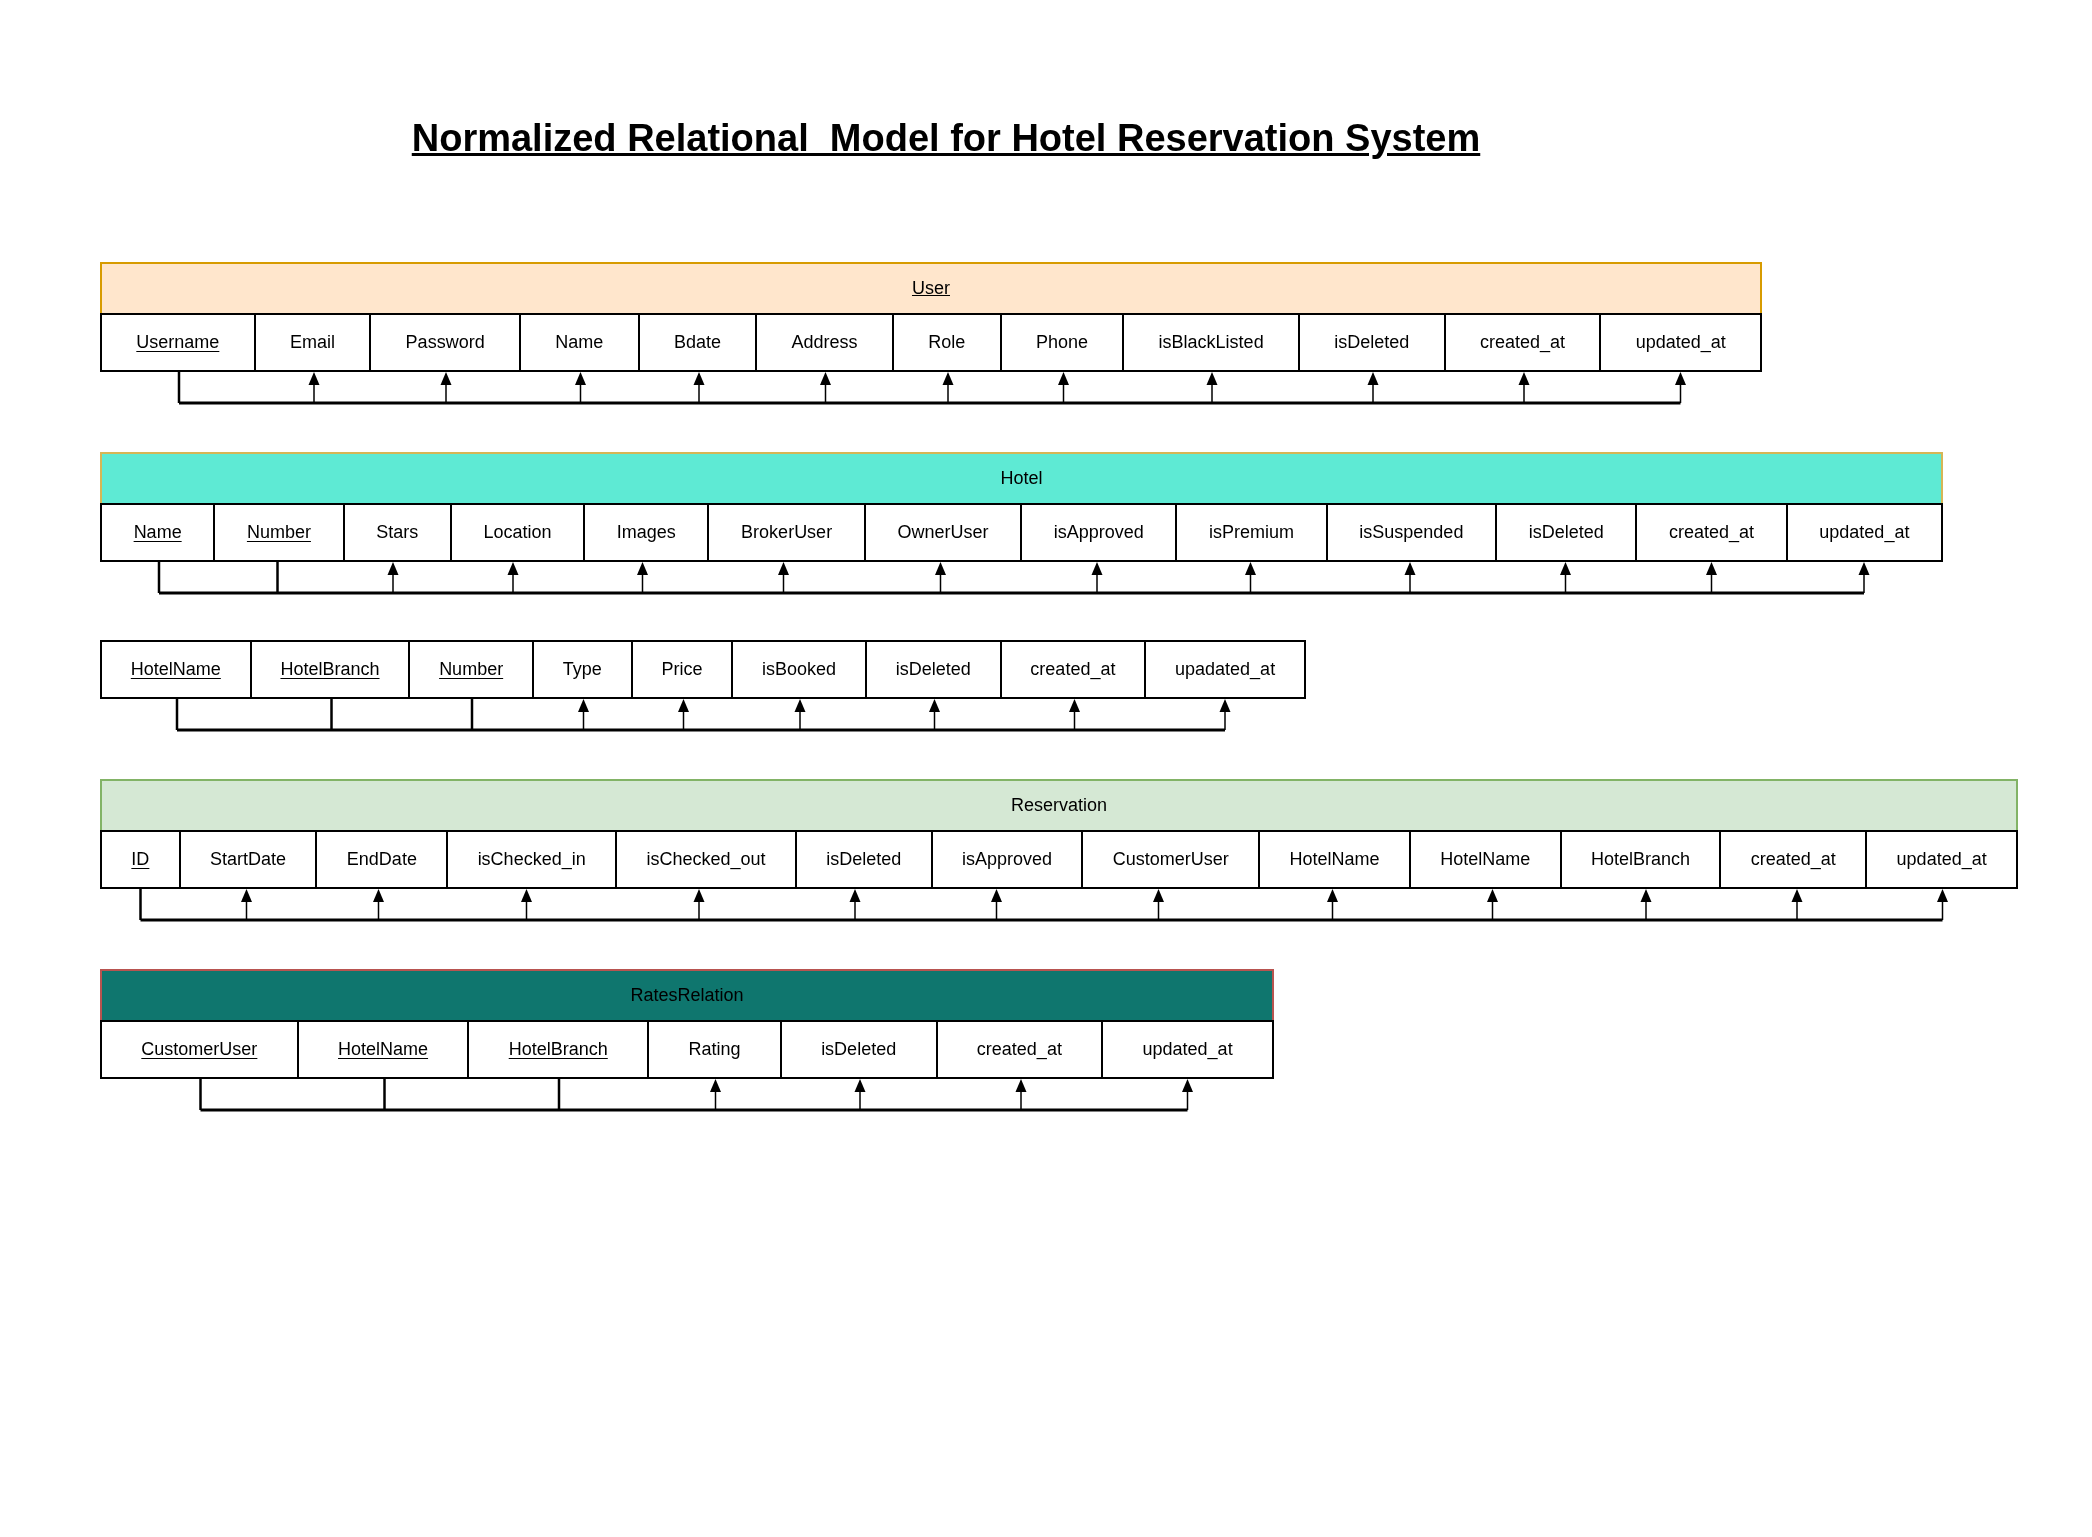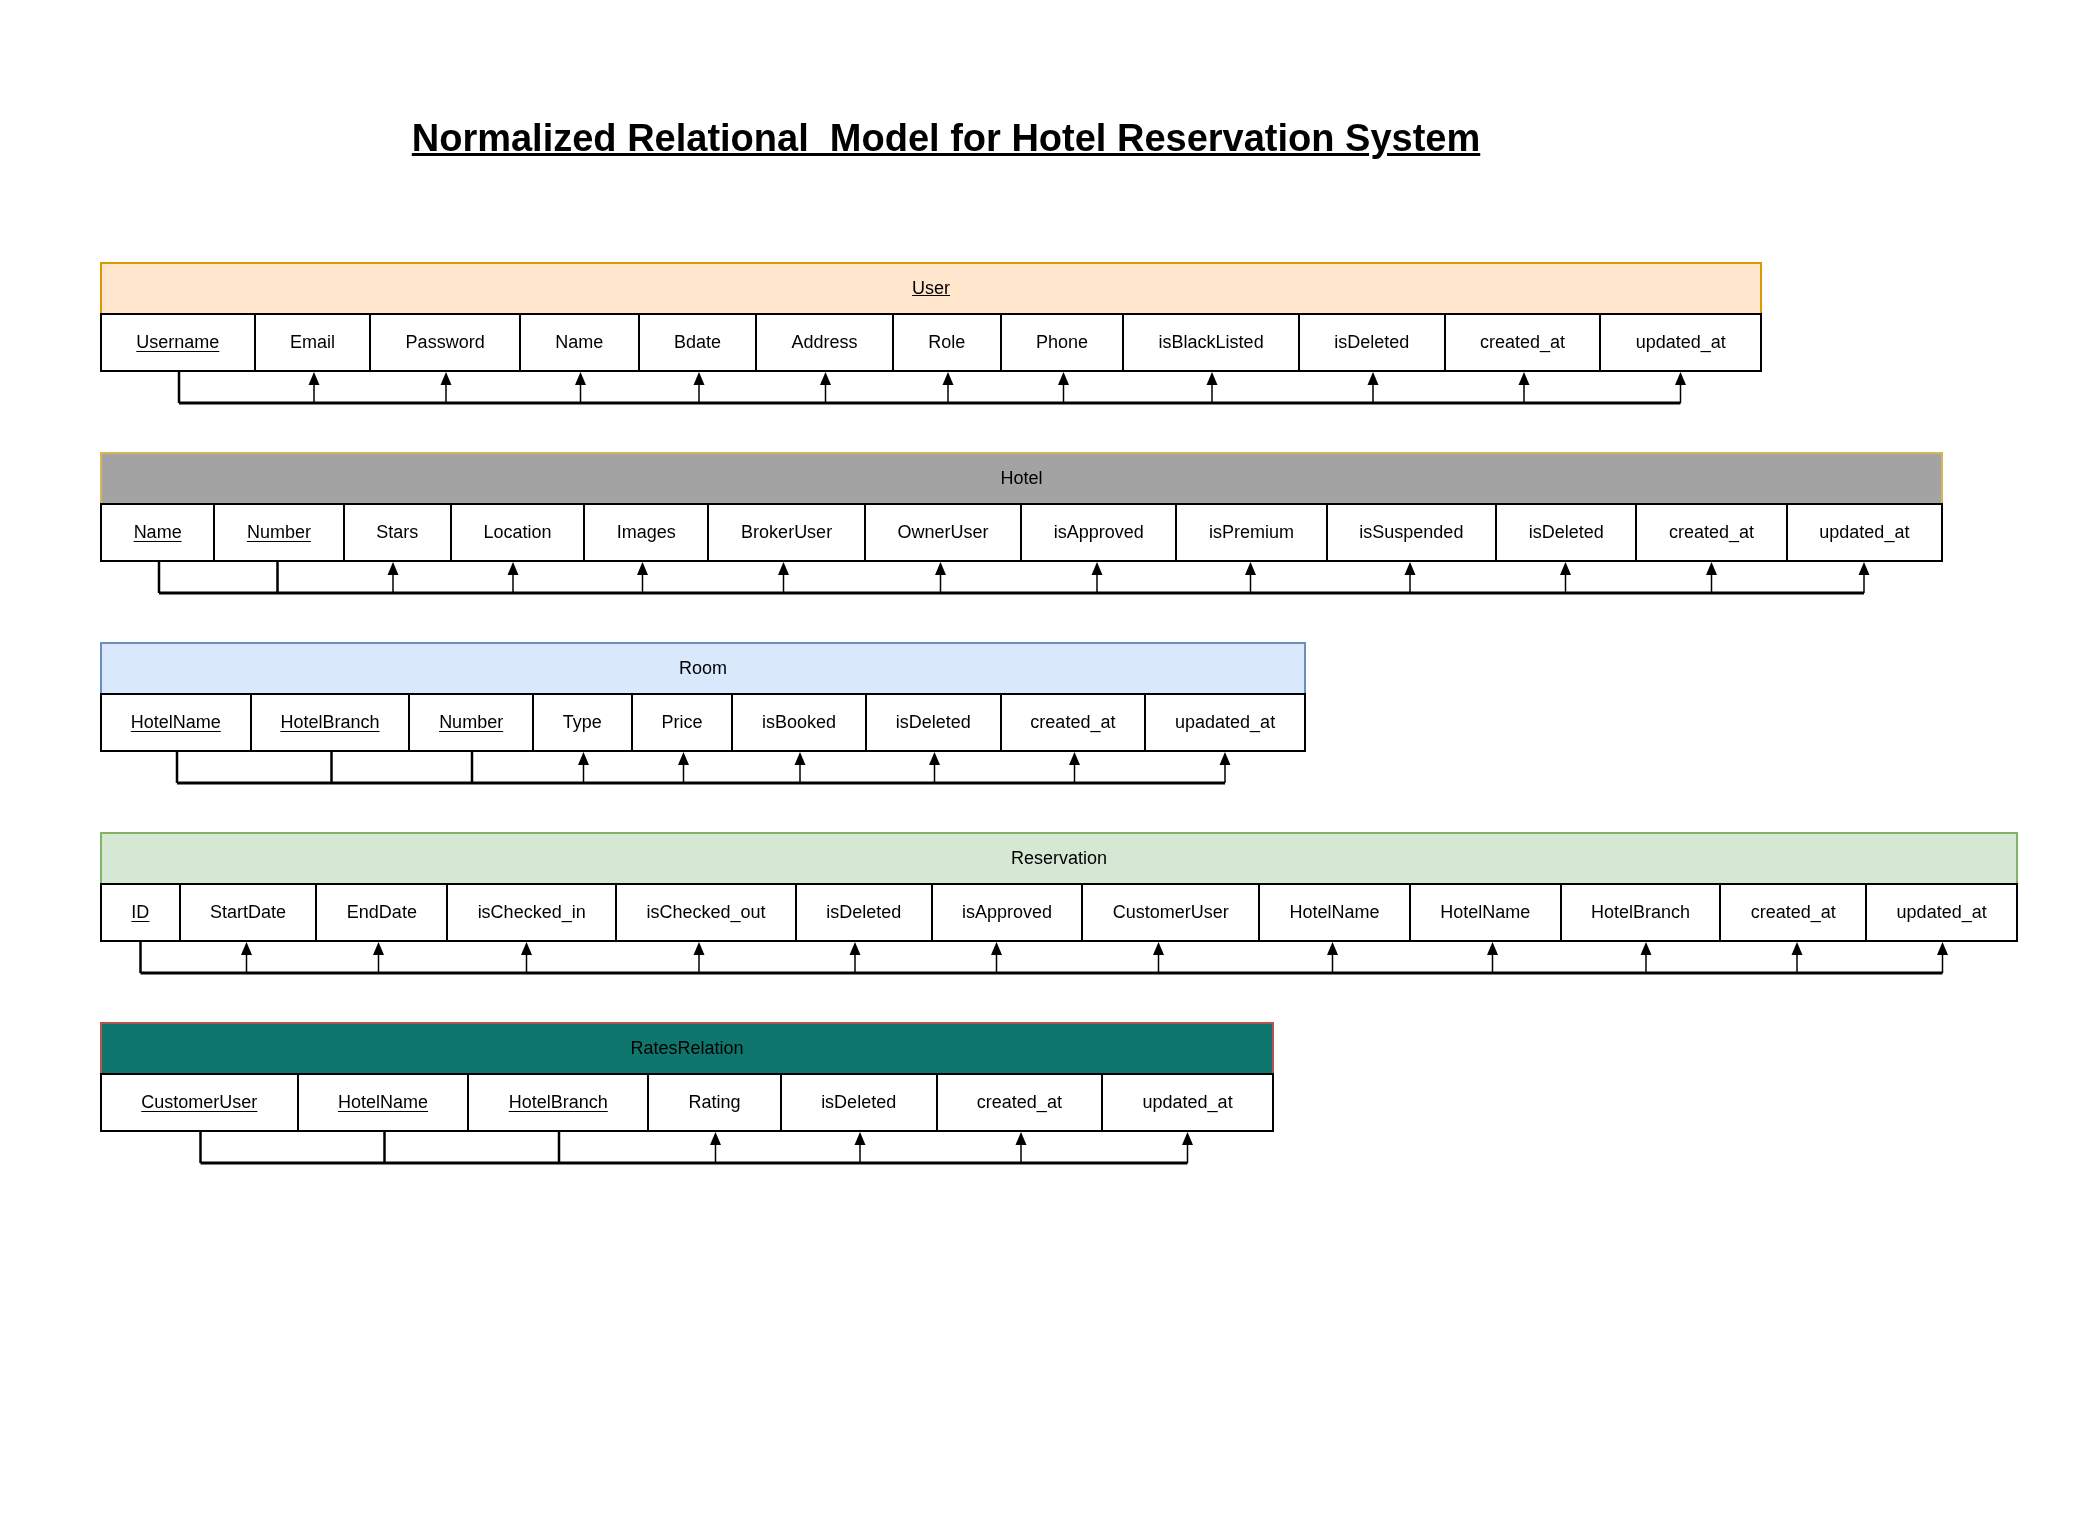--- a/index.html
+++ b/index.html
@@ -82,21 +82,21 @@
           <polygon points="1112,0 1106.5,13 1117.5,13" fill="#000000"></polygon>
           <path d="M1273 31 V12" stroke="#000000" stroke-width="1.5" fill="none"></path>
           <polygon points="1273,0 1267.5,13 1278.5,13" fill="#000000"></polygon>
           <path d="M1424 31 V12" stroke="#000000" stroke-width="1.5" fill="none"></path>
           <polygon points="1424,0 1418.5,13 1429.5,13" fill="#000000"></polygon>
           <path d="M1580.5 31 V12" stroke="#000000" stroke-width="1.5" fill="none"></path>
           <polygon points="1580.5,0 1575,13 1586,13" fill="#000000"></polygon>
         </svg>
   </div>
       <div class="table t-hotel">
-    <div class="thead" style="background: #a3a3a3; border-color: rgb(214, 182, 86);">
+    <div class="thead" style="background: #5eead4; border-color: rgb(214, 182, 86);">
       <span class="tname">Hotel</span>
     </div>
     <div class="trow">
           <div class="cell key">Name</div>
           <div class="cell key">Number</div>
           <div class="cell">Stars</div>
           <div class="cell">Location</div>
           <div class="cell">Images</div>
           <div class="cell">BrokerUser</div>
           <div class="cell">OwnerUser</div>
@@ -129,23 +129,20 @@
           <polygon points="1310,0 1304.5,13 1315.5,13" fill="#000000"></polygon>
           <path d="M1465.5 31 V12" stroke="#000000" stroke-width="1.5" fill="none"></path>
           <polygon points="1465.5,0 1460,13 1471,13" fill="#000000"></polygon>
           <path d="M1611.5 31 V12" stroke="#000000" stroke-width="1.5" fill="none"></path>
           <polygon points="1611.5,0 1606,13 1617,13" fill="#000000"></polygon>
           <path d="M1764 31 V12" stroke="#000000" stroke-width="1.5" fill="none"></path>
           <polygon points="1764,0 1758.5,13 1769.5,13" fill="#000000"></polygon>
         </svg>
   </div>
       <div class="table t-room">
-    <div class="thead" style="background: rgb(218, 232, 252); border-color: rgb(108, 142, 191);">
-      <span class="tname">Room</span>
-    </div>
     <div class="trow">
           <div class="cell key">HotelName</div>
           <div class="cell key">HotelBranch</div>
           <div class="cell key">Number</div>
           <div class="cell">Type</div>
           <div class="cell">Price</div>
           <div class="cell">isBooked</div>
           <div class="cell">isDeleted</div>
           <div class="cell">created_at</div>
           <div class="cell">upadated_at</div>

